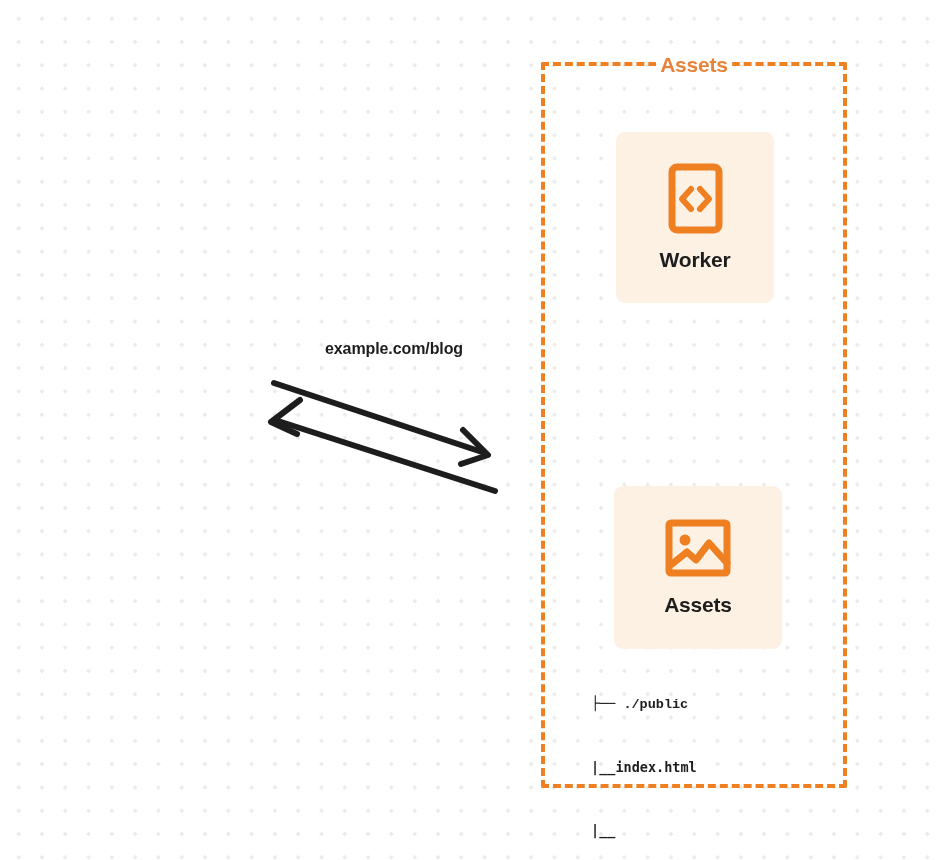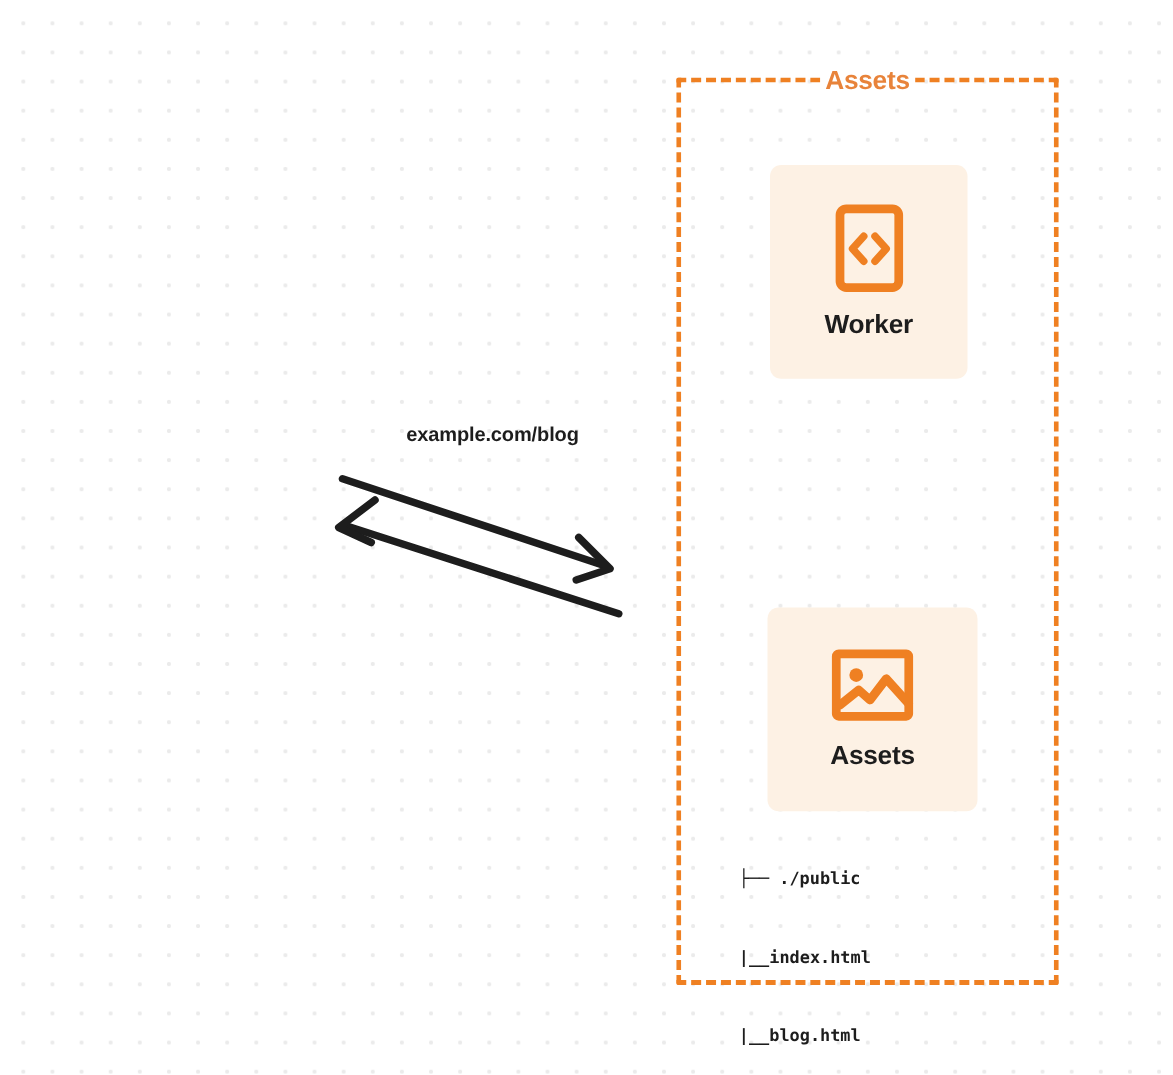--- a/index.html
+++ b/index.html
@@ -144,20 +144,21 @@
     flex: 0 0 auto;
     white-space: pre;
   }
   #assets-file-tree .tree-name {
     flex: 1 1 auto;
     white-space: pre;
   }
   #assets-file-tree .tree-row.root .tree-name {
     text-align: left;
     padding-left: 8px;
+    font-family: Liberation Mono, monospace;
   }
 </style>
 </head>
 <body>
 
 <div class="canvas">
 
 
   <div id="connector-label">example.com/blog</div>
 
@@ -203,19 +204,18 @@
       <div class="tree-row root">
         <span class="tree-branch">├──</span>
         <span class="tree-name">./public</span>
       </div>
       <div class="tree-row">
         <span class="tree-branch">|__</span>
         <span class="tree-name">index.html</span>
       </div>
       <div class="tree-row">
         <span class="tree-branch">|__</span>
-        <span class="tree-name">blog.html</span>
       </div>
       
     </div>
   </div>
 
 </div>
 
 </body></html>

